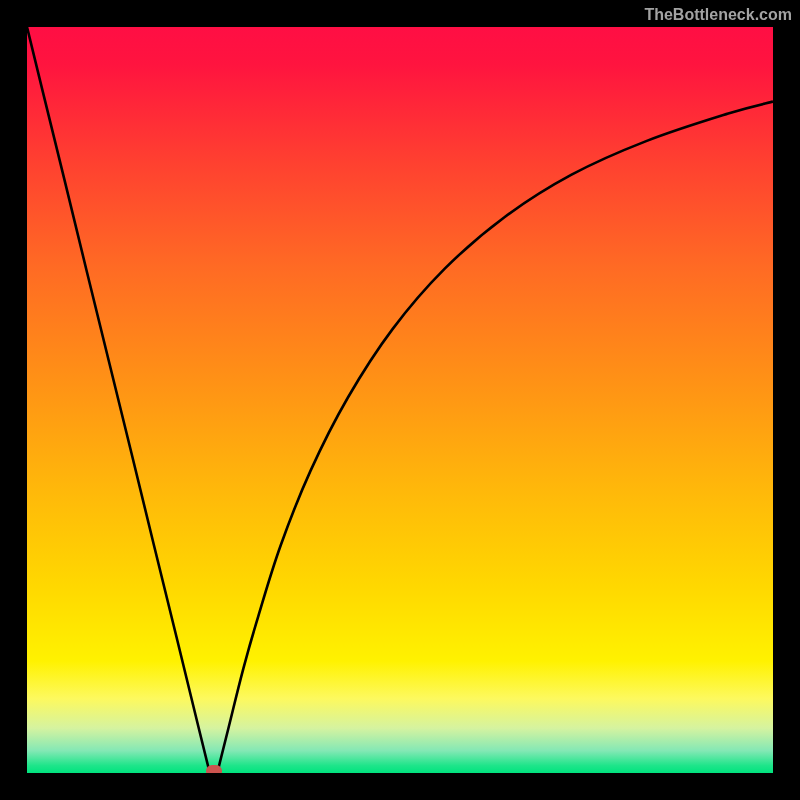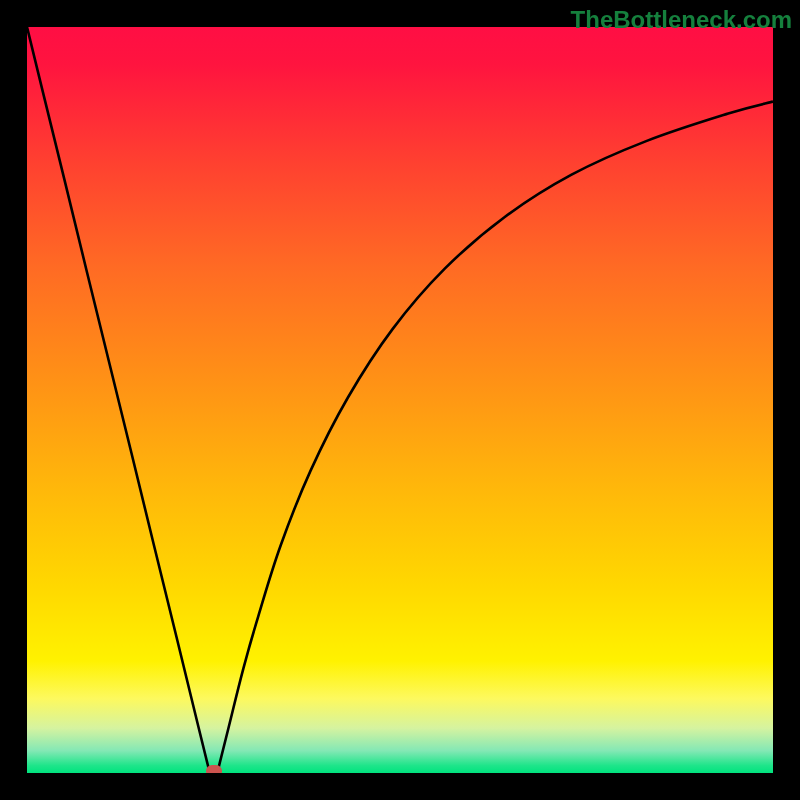--- a/index.html
+++ b/index.html
@@ -7,22 +7,22 @@
     .chart-container {
       width: 800px;
       height: 800px;
       background: #000;
       position: relative;
     }
     .watermark {
       position: absolute;
       top: 6px;
       right: 8px;
-      color: #15803d;
-      font-size: 24px;
+      color: #a3a3a3;
+      font-size: 16px;
       font-weight: bold;
       z-index: 10;
     }
     .plot-area {
       position: absolute;
       left: 27px;
       top: 27px;
       width: 746px;
       height: 746px;
       overflow: hidden;

